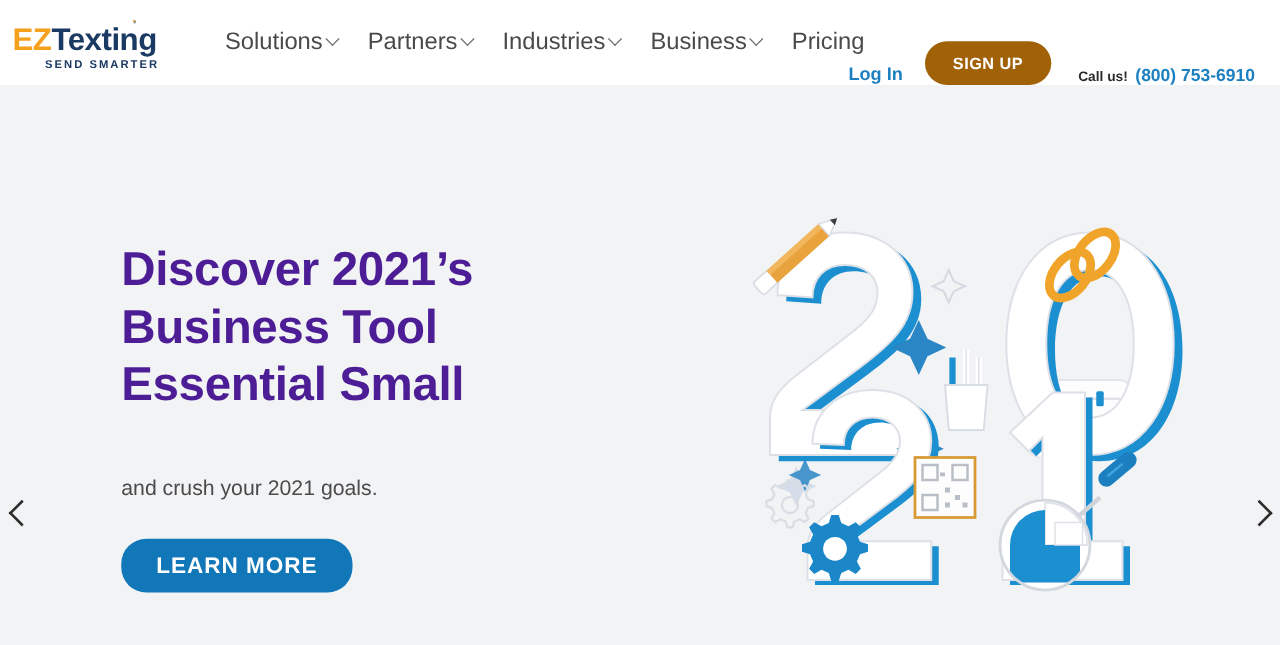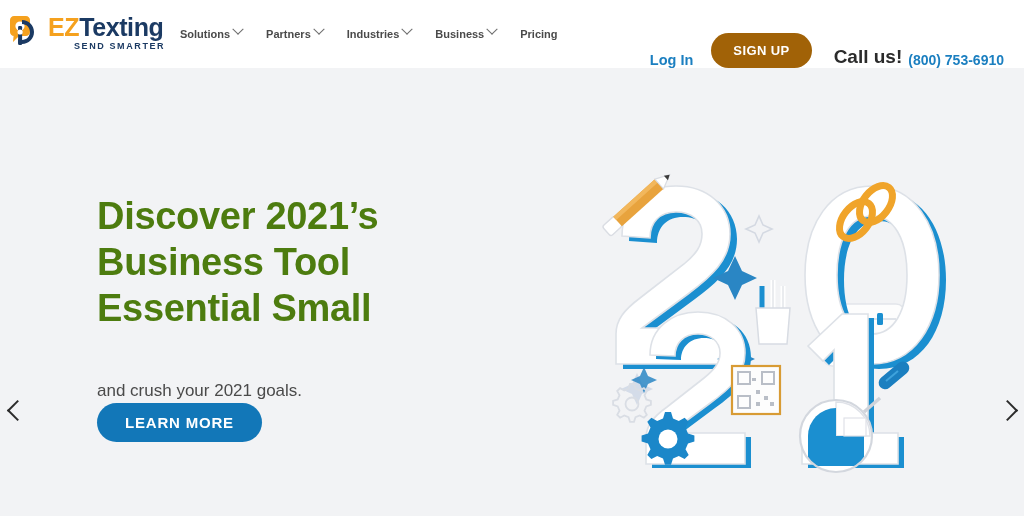--- a/index.html
+++ b/index.html
@@ -13,45 +13,46 @@
 
   
   .header {
     position: absolute; top: 0; left: 0;
     width: 1024px; height: 68px;
     background: #ffffff;
     display: flex; align-items: center;
   }
   .logo-wrap {
     position: absolute; left: 8px; top: 14px;
-    display: flex; align-items: flex-start;
+    display: flex; align-items: flex-end;
     height: 42px;
+    flex-direction: column;
   }
   .logo-mark { width: 38px; height: 32px; margin-top: 2px; }
   .logo-text { margin-left: 2px; }
   .logo-line1 {
     font-size: 25px; font-weight: bold; line-height: 26px;
     letter-spacing: -0.4px; white-space: nowrap;
   }
   .logo-ez { color: #f5a11e; }
   .logo-texting { color: #1b3a63; }
   .logo-tag {
     font-size: 9px; font-weight: bold; color: #1b3a63;
     letter-spacing: 1.6px; text-align: center; margin-top: 1px;
     margin-left: 26px;
   }
 
   .mainnav {
     position: absolute; left: 180px; top: 0; height: 68px;
     display: flex; align-items: center; gap: 24px;
   }
   .navitem {
-    font-size: 11px; color: #4a4a4a;
-    display: flex; gap: 4px;
-    cursor: pointer; white-space: nowrap; font-weight: bold;
+    font-size: 19px; color: #4a4a4a;
+    display: flex; align-items: center; gap: 4px;
+    cursor: pointer; white-space: nowrap;
   }
   .caret {
     display: inline-block; width: 8px; height: 8px;
     border-right: 1.4px solid #6d6d6d;
     border-bottom: 1.4px solid #6d6d6d;
     transform: rotate(45deg) translate(-2px,-2px);
   }
 
   .header-right {
     position: absolute; right: 20px; top: 0; height: 68px;
@@ -62,48 +63,49 @@
     cursor: pointer; margin-right: 18px;
   }
   .signup {
     background: #a16207; color: #ffffff;
     font-size: 13px; font-weight: bold; letter-spacing: 0.4px;
     border: none; border-radius: 20px;
     padding: 10px 22px; cursor: pointer;
     margin-right: 22px;
   }
   .callus {
-    font-size: 19px; font-weight: bold; color: #2b2b2b;
+    font-size: 11px; font-weight: bold; color: #2b2b2b;
     white-space: nowrap;
   }
   .phone {
     font-size: 14px; font-weight: bold; color: #1b7fc0;
     margin-left: 6px; white-space: nowrap; cursor: pointer;
   }
 
   
   .hero {
     position: absolute; top: 68px; left: 0;
     width: 1024px; height: 448px;
     background: #f2f3f5;
     overflow: hidden;
   }
   .hero-copy { position: absolute; left: 97px; top: 125px; width: 430px; }
   .headline {
-    font-size: 38px; font-weight: bold; color: #4d7c0f;
+    font-size: 38px; font-weight: bold; color: #4c1d95;
     line-height: 46px; letter-spacing: -0.3px;
   }
   .subhead {
     margin-top: 22px;
     font-size: 17px; color: #4a4a4a; line-height: 25px;
   }
   .learn {
+    margin-top: 28px;
     display: inline-block;
     background: #1277b8; color: #ffffff;
-    font-size: 15px; font-weight: bold; letter-spacing: 0.8px;
+    font-size: 18px; font-weight: bold; letter-spacing: 0.8px;
     border: none; border-radius: 20px;
     padding: 11px 28px; cursor: pointer;
   }
 
   .hero-art { position: absolute; left: 580px; top: 100px; width: 380px; height: 330px; }
 
   .arrow {
     position: absolute; top: 320px;
     width: 28px; height: 44px;
     cursor: pointer;

